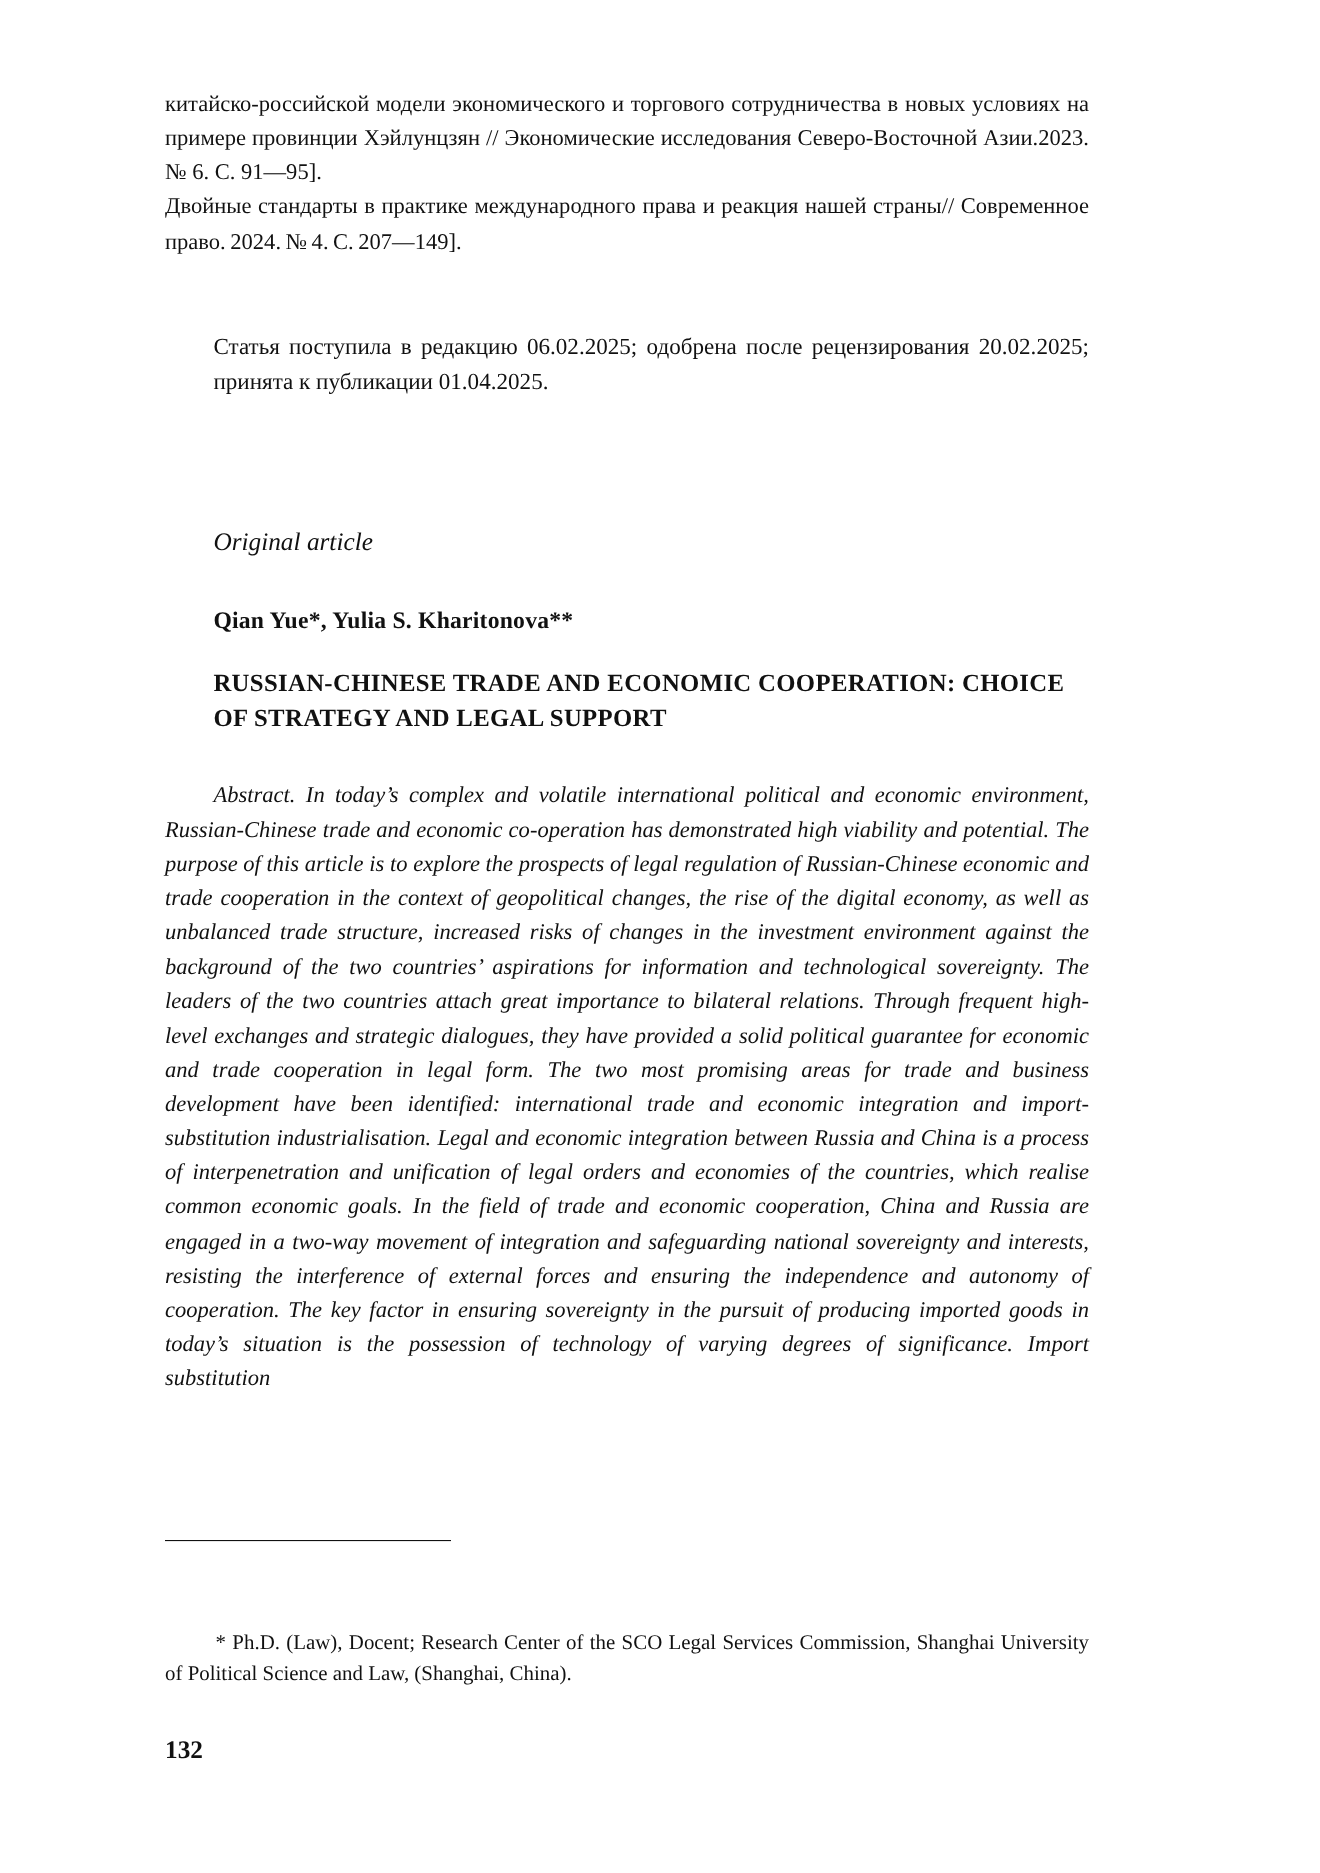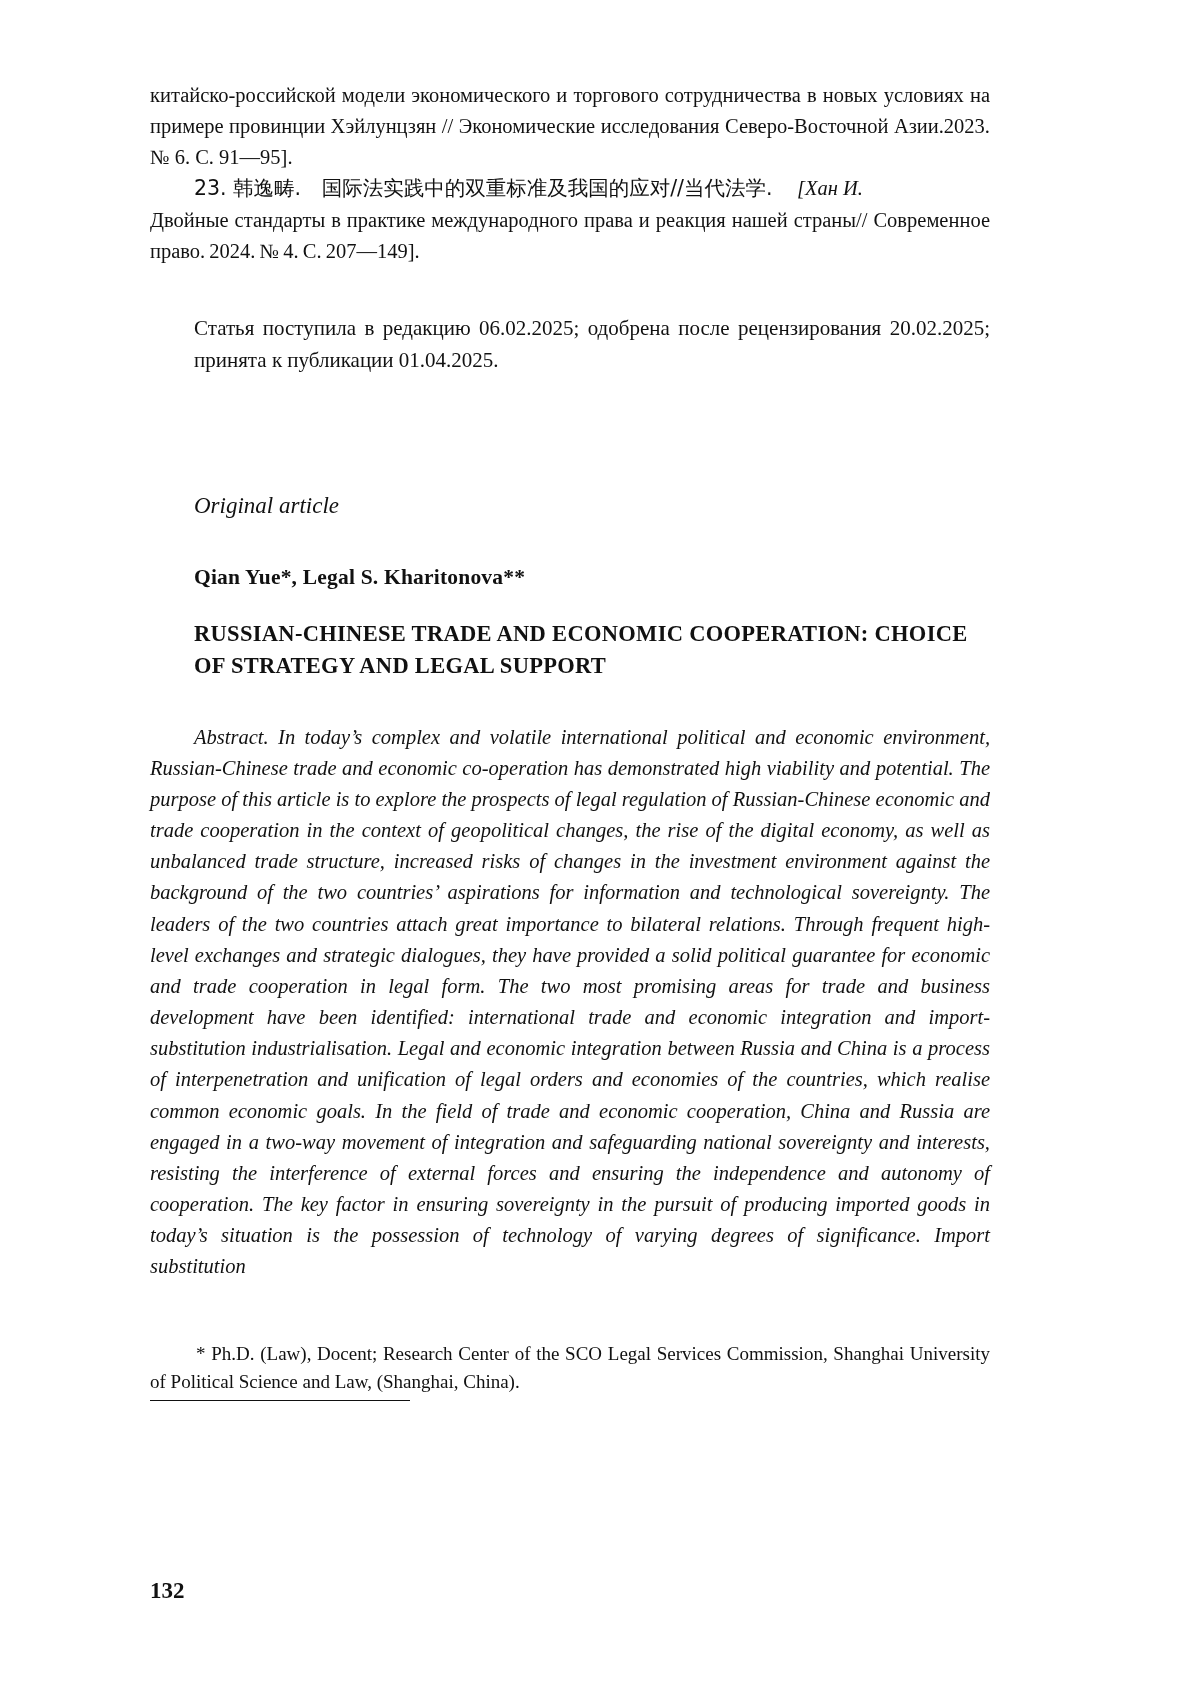--- a/index.html
+++ b/index.html
@@ -36,21 +36,21 @@
     text-indent: 44px;
   }
   .cjk {
     font-family: "DejaVu Sans", sans-serif;
     font-size: 19px;
   }
   .tight {
     word-spacing: -1px;
   }
   .received {
-    margin-top: 46px;
+    margin-top: 64px;
     margin-left: 44px;
     font-size: 21px;
     line-height: 1.55;
     text-align: justify;
   }
   .orig-article {
     margin-top: 116px;
     margin-left: 44px;
     font-style: italic;
     font-size: 23px;
@@ -88,21 +88,21 @@
     position: absolute;
     left: 150px;
     top: 1400px;
     width: 260px;
     height: 1px;
     background: #111111;
   }
   .footnotes {
     position: absolute;
     left: 150px;
-    top: 1340px;
+    top: 1480px;
     width: 840px;
     font-size: 19px;
     line-height: 1.45;
     text-align: justify;
   }
   .footnotes p {
     font-size: 19px;
     line-height: 1.45;
   }
   .fn-indent {
@@ -118,34 +118,30 @@
 </style>
 </head>
 <body>
 
 <div class="page">
 
   <div class="content">
 
     <div class="ref-block">
       <p>китайско-российской модели экономического и торгового сотрудничества в новых условиях на примере провинции Хэйлунцзян // Экономические исследования Северо-Восточной Азии.2023. № 6. С. 91—95].</p>
-      <p class="indent cjk">
-        <span>23. 韩逸畴.　国际法实践中的双重标准及我国的应对//当代法学.</span>
-        <span style="font-family:'Liberation Serif',serif; font-style:italic; font-size:20.5px; padding-left:18px;">[Хан И.</span>
-      </p>
       <p class="tight">Двойные стандарты в практике международного права и реакция нашей страны// Современное право. 2024. № 4. С. 207—149].</p>
     </div>
 
     <div class="received">
       <p style="font-size:21px;">Статья поступила в редакцию 06.02.2025; одобрена после рецензирования 20.02.2025; принята к публикации 01.04.2025.</p>
     </div>
 
     <div class="orig-article">Original article</div>
 
-    <div class="authors">Qian Yue*, Legal S. Kharitonova**</div>
+    <div class="authors">Qian Yue*, Yulia S. Kharitonova**</div>
 
     <div class="title">RUSSIAN-CHINESE TRADE AND ECONOMIC COOPERATION: CHOICE OF STRATEGY AND LEGAL SUPPORT</div>
 
     <div class="abstract">
       <p class="first-line-indent" style="font-style:italic;">
         <span class="lead">Abstract.</span>
         <span>In today’s complex and volatile international political and economic environment, Russian-Chinese trade and economic co-operation has demonstrated high viability and potential. The purpose of this article is to explore the prospects of legal regulation of Russian-Chinese economic and trade cooperation in the context of geopolitical changes, the rise of the digital economy, as well as unbalanced trade structure, increased risks of changes in the investment environment against the background of the two countries’ aspirations for information and technological sovereignty. The leaders of the two countries attach great importance to bilateral relations. Through frequent high-level exchanges and strategic dialogues, they have provided a solid political guarantee for economic and trade cooperation in legal form. The two most promising areas for trade and business development have been identified: international trade and economic integration and import-substitution industrialisation. Legal and economic integration between Russia and China is a process of interpenetration and unification of legal orders and economies of the countries, which realise common economic goals. In the field of trade and economic cooperation, China and Russia are engaged in a two-way movement of integration and safeguarding national sovereignty and interests, resisting the interference of external forces and ensuring the independence and autonomy of cooperation. The key factor in ensuring sovereignty in the pursuit of producing imported goods in today’s situation is the possession of technology of varying degrees of significance. Import substitution</span>
       </p>
     </div>
 

